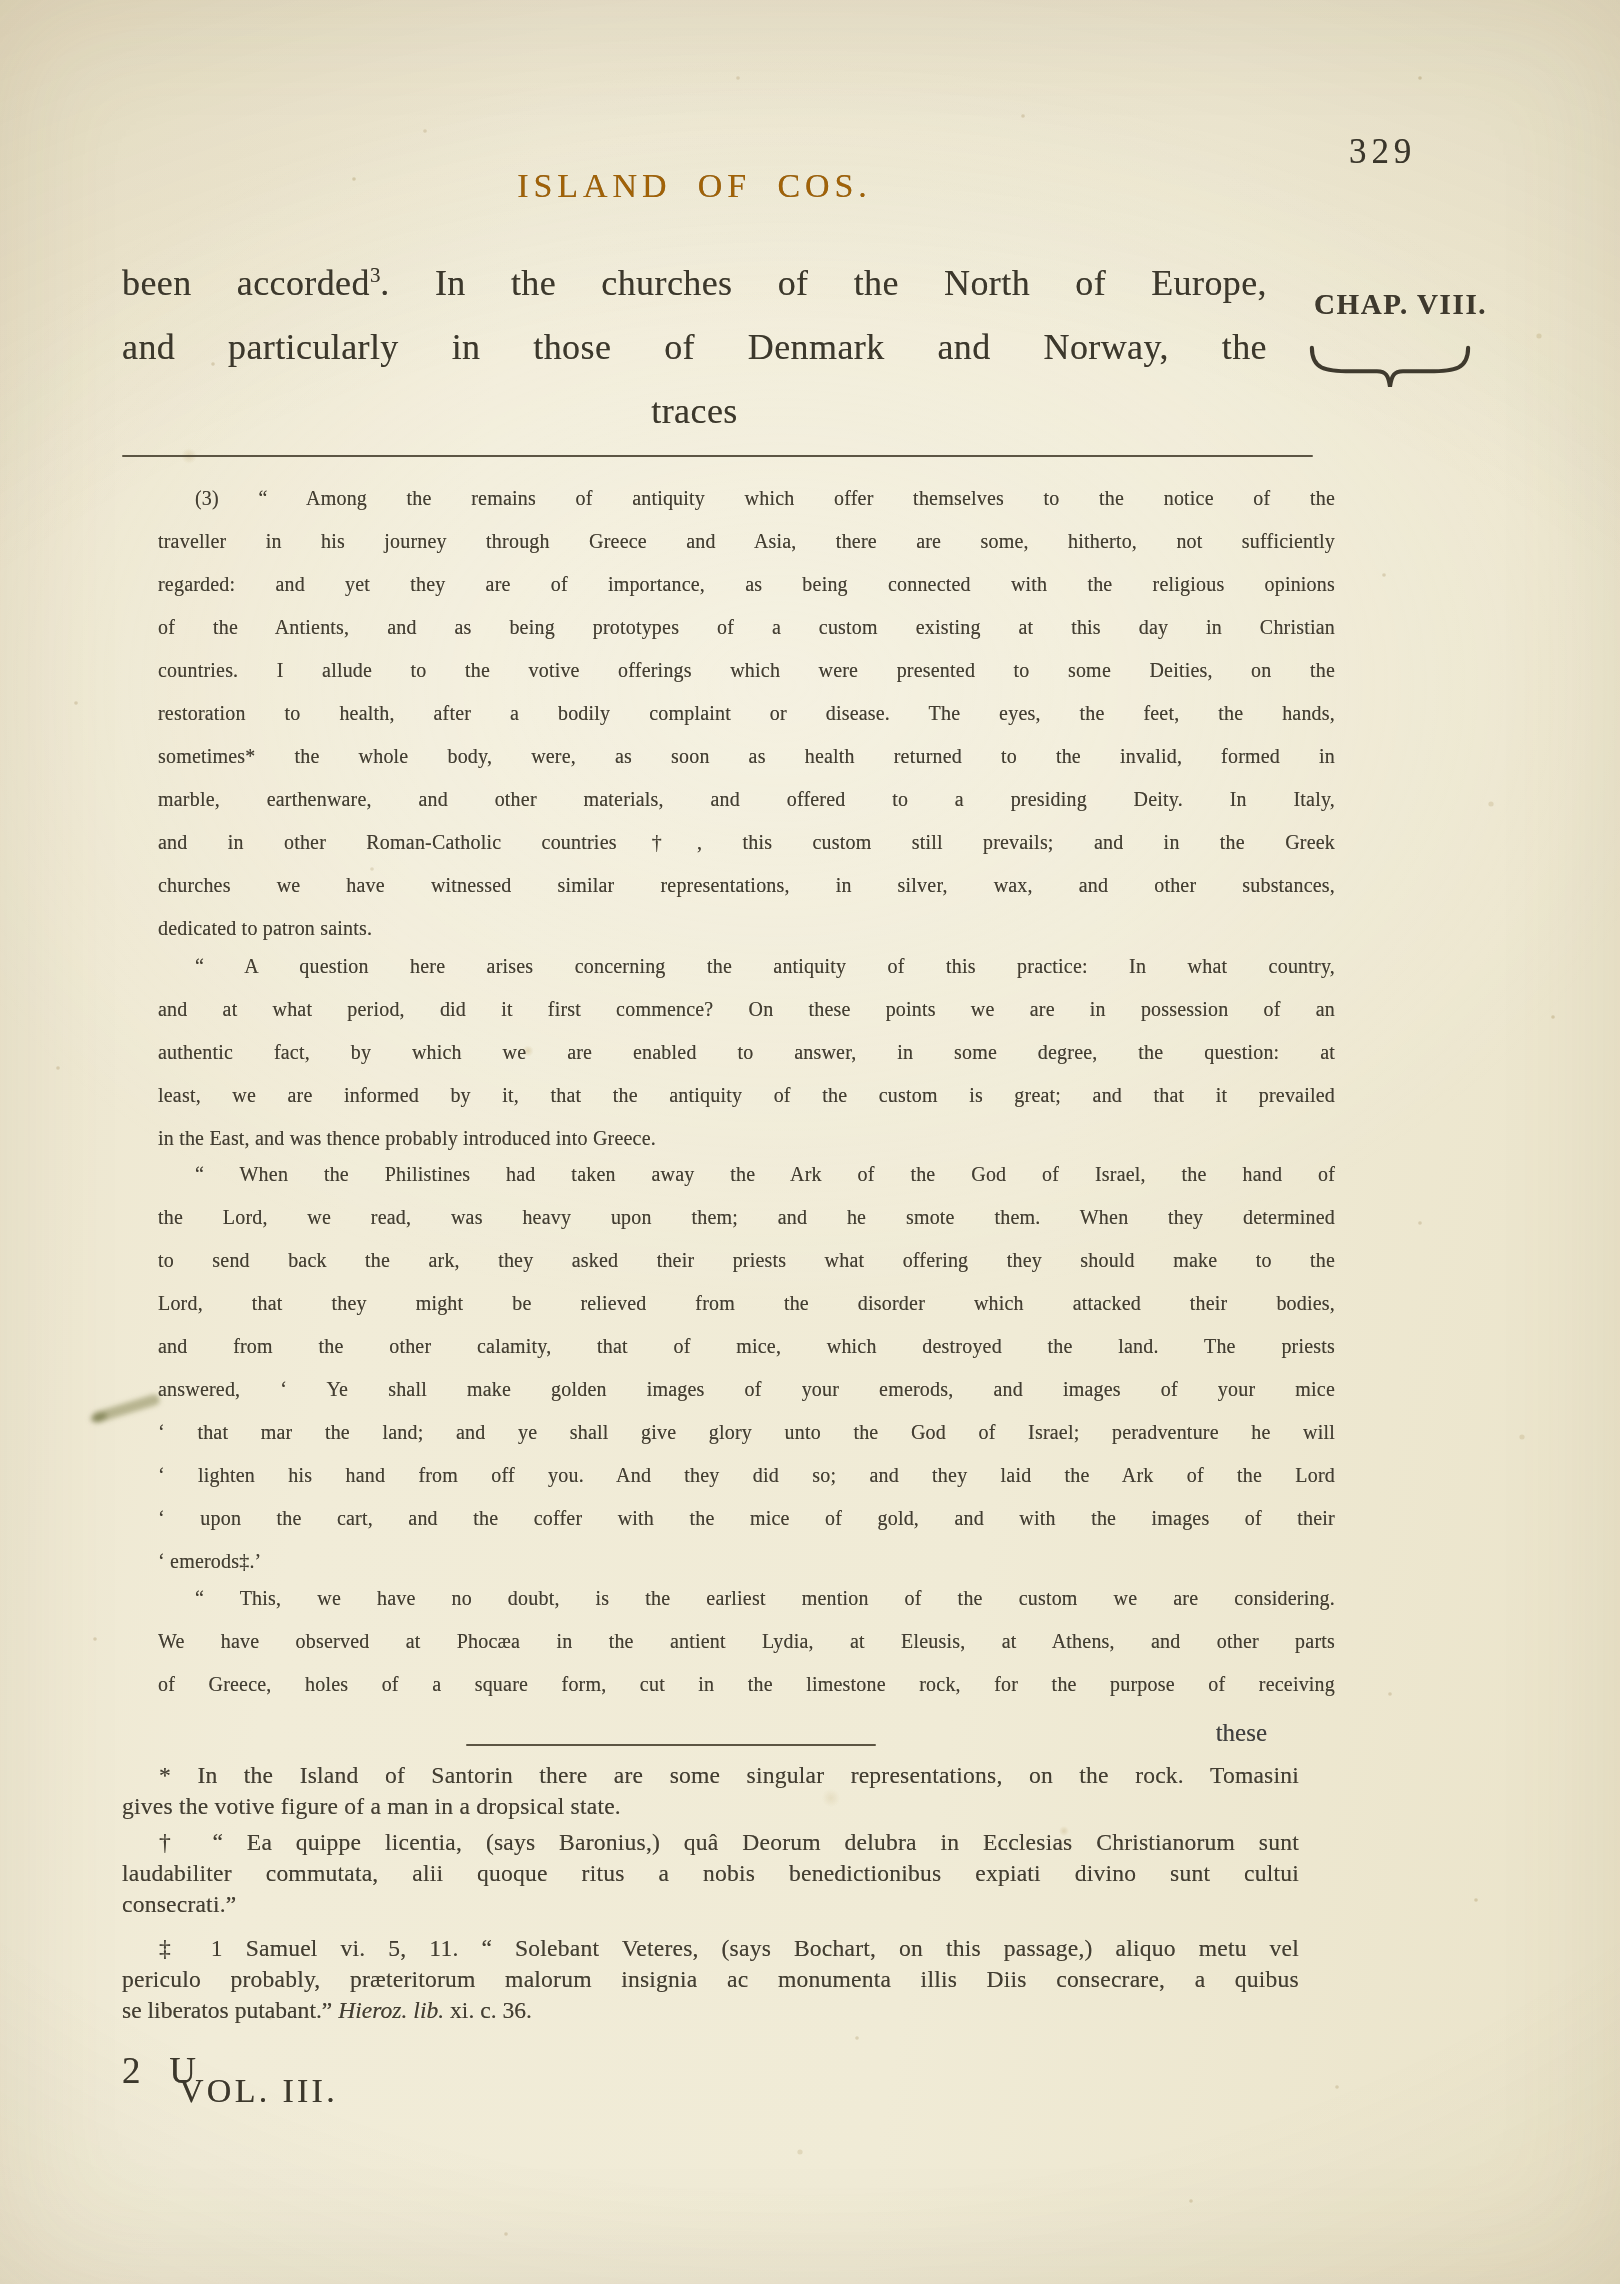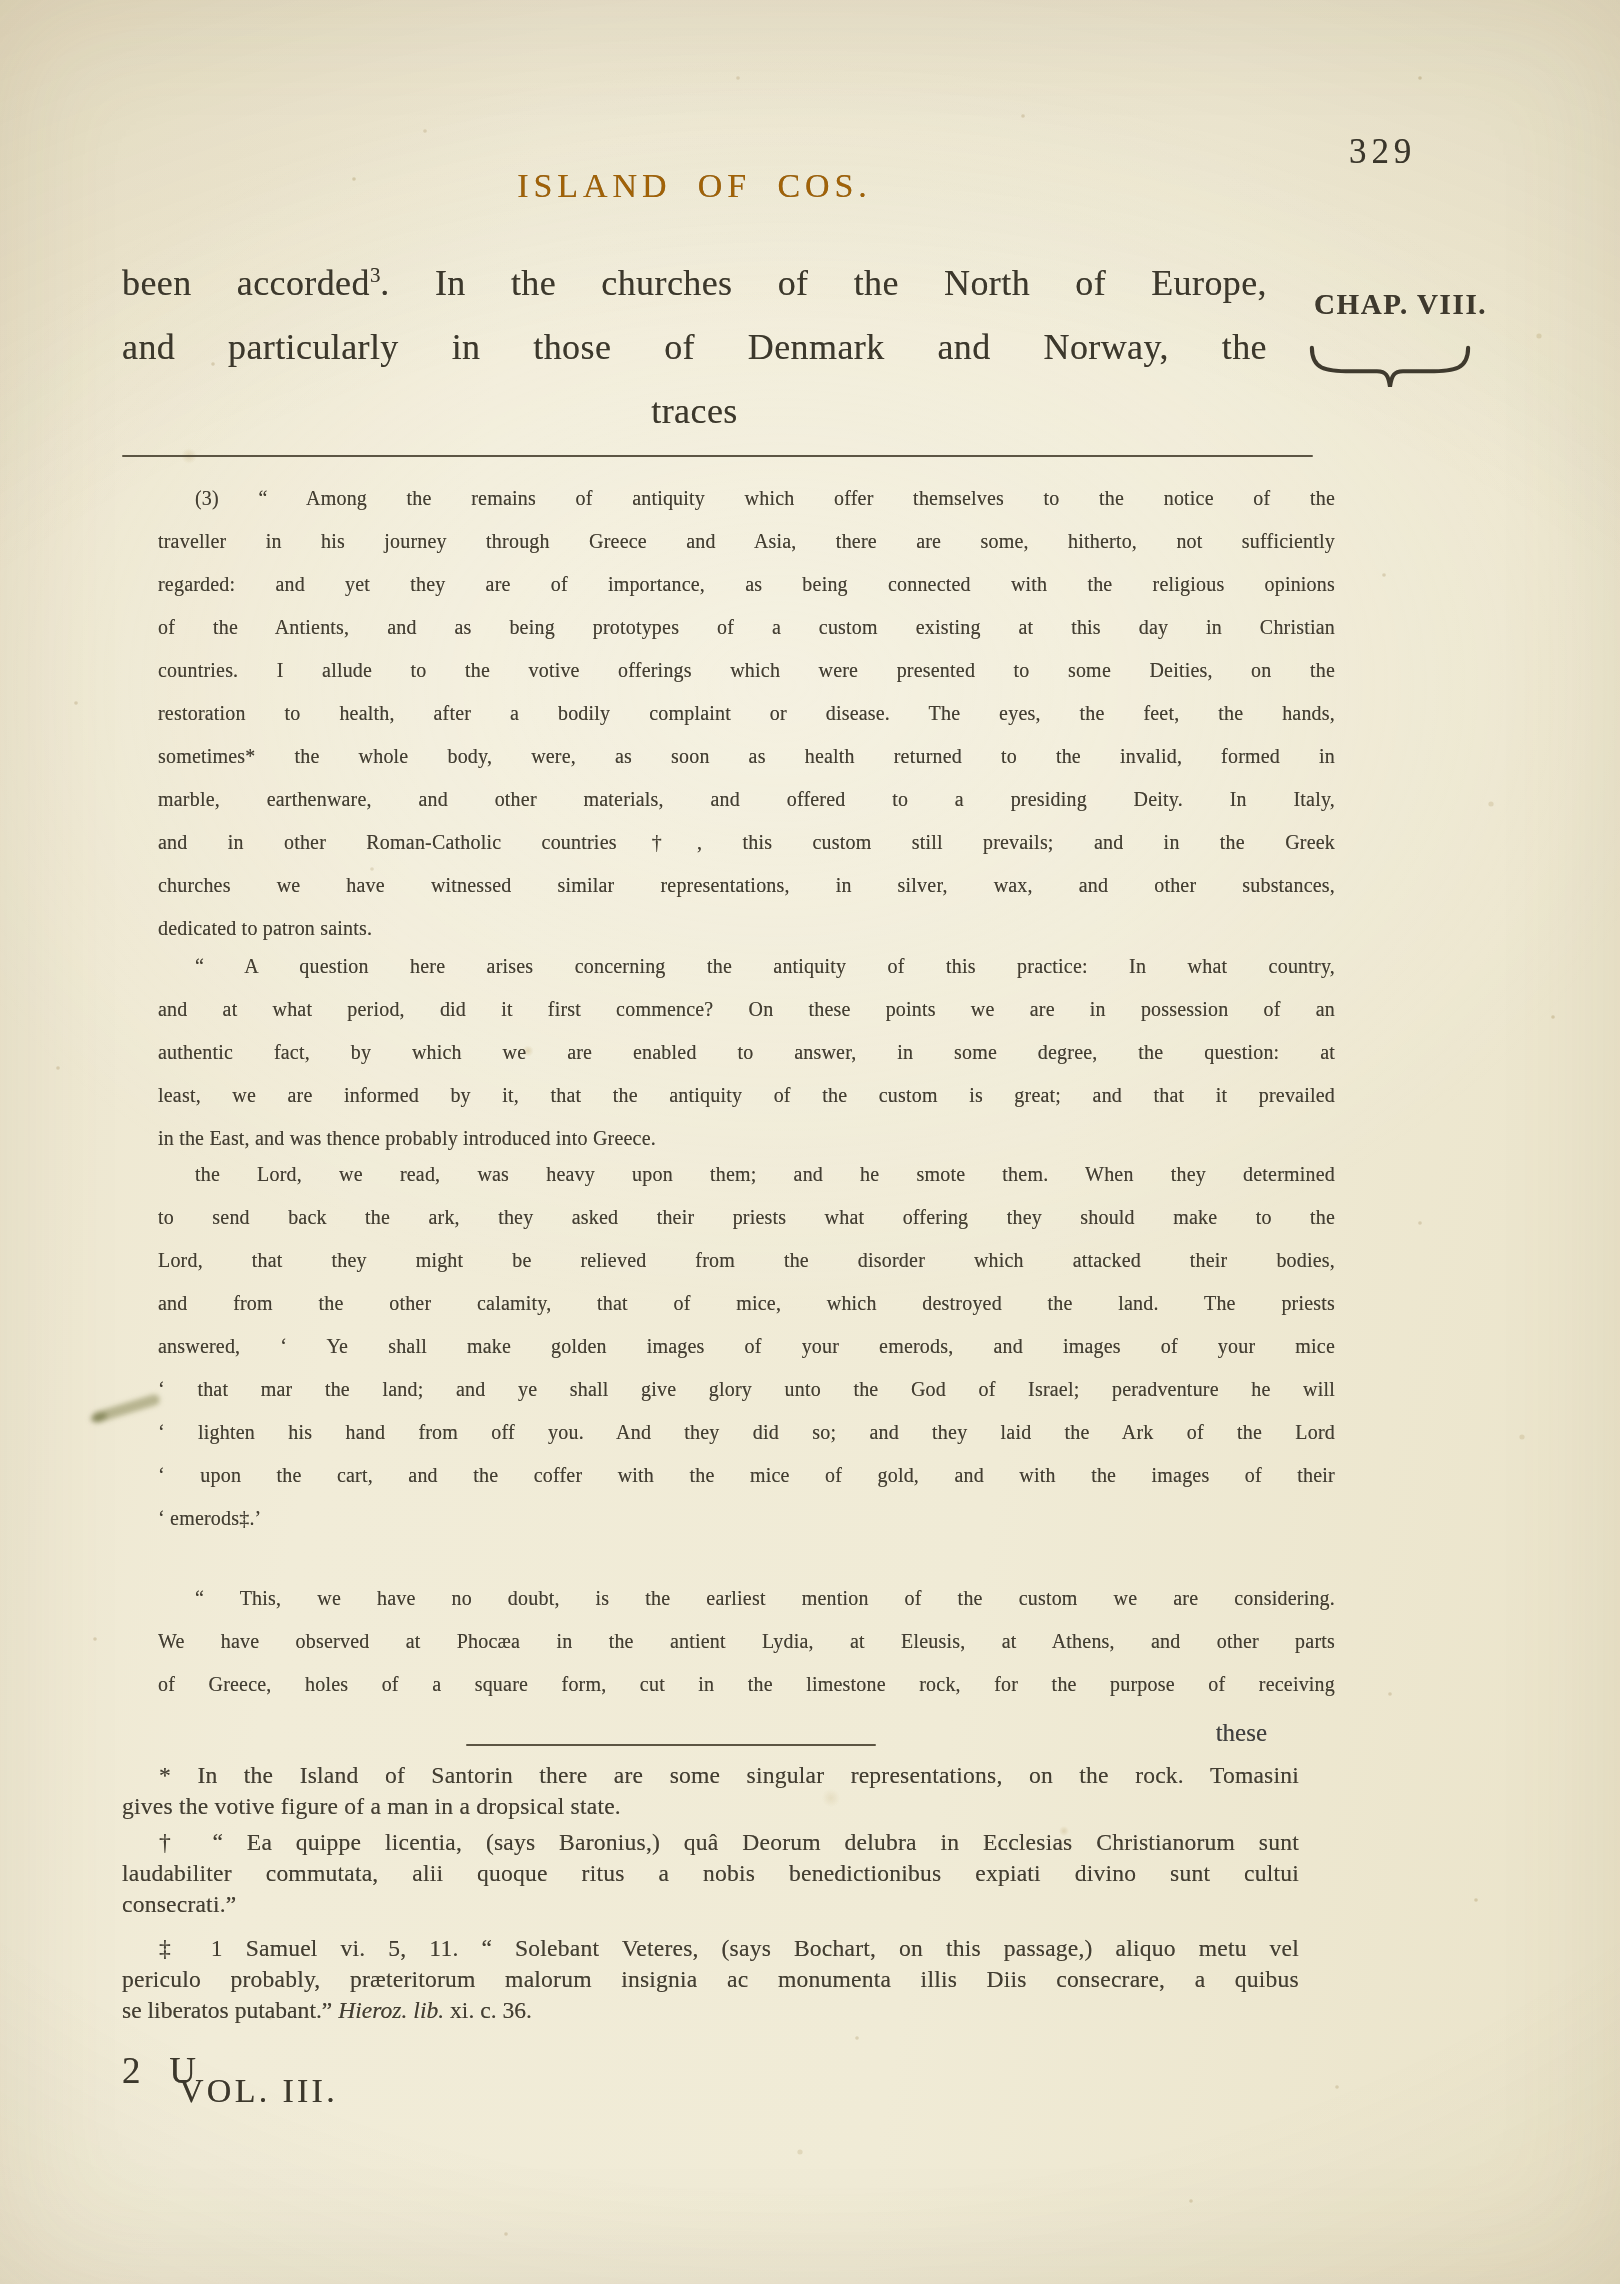--- a/index.html
+++ b/index.html
@@ -101,20 +101,21 @@
     <div class="jline">dedicated to patron saints.</div>
   </div>
 <div class="fn3 txt has-last indent-first" style="top:945px">
     <div class="jline">“ A question here arises concerning the antiquity of this practice: In what country,</div>
     <div class="jline">and at what period, did it first commence? On these points we are in possession of an</div>
     <div class="jline">authentic fact, by which we are enabled to answer, in some degree, the question: at</div>
     <div class="jline">least, we are informed by it, that the antiquity of the custom is great; and that it prevailed</div>
     <div class="jline">in the East, and was thence probably introduced into Greece.</div>
   </div>
 <div class="fn3 txt has-last indent-first" style="top:1153px">
+    <div class="jline">“ When the Philistines had taken away the Ark of the God of Israel, the hand of</div>
     <div class="jline">the Lord, we read, was heavy upon them; and he smote them. When they determined</div>
     <div class="jline">to send back the ark, they asked their priests what offering they should make to the</div>
     <div class="jline">Lord, that they might be relieved from the disorder which attacked their bodies,</div>
     <div class="jline">and from the other calamity, that of mice, which destroyed the land. The priests</div>
     <div class="jline">answered, ‘ Ye shall make golden images of your emerods, and images of your mice</div>
     <div class="jline">‘ that mar the land; and ye shall give glory unto the God of Israel; peradventure he will</div>
     <div class="jline">‘ lighten his hand from off you. And they did so; and they laid the Ark of the Lord</div>
     <div class="jline">‘ upon the cart, and the coffer with the mice of gold, and with the images of their</div>
     <div class="jline">‘ emerods‡.’</div>
   </div>

